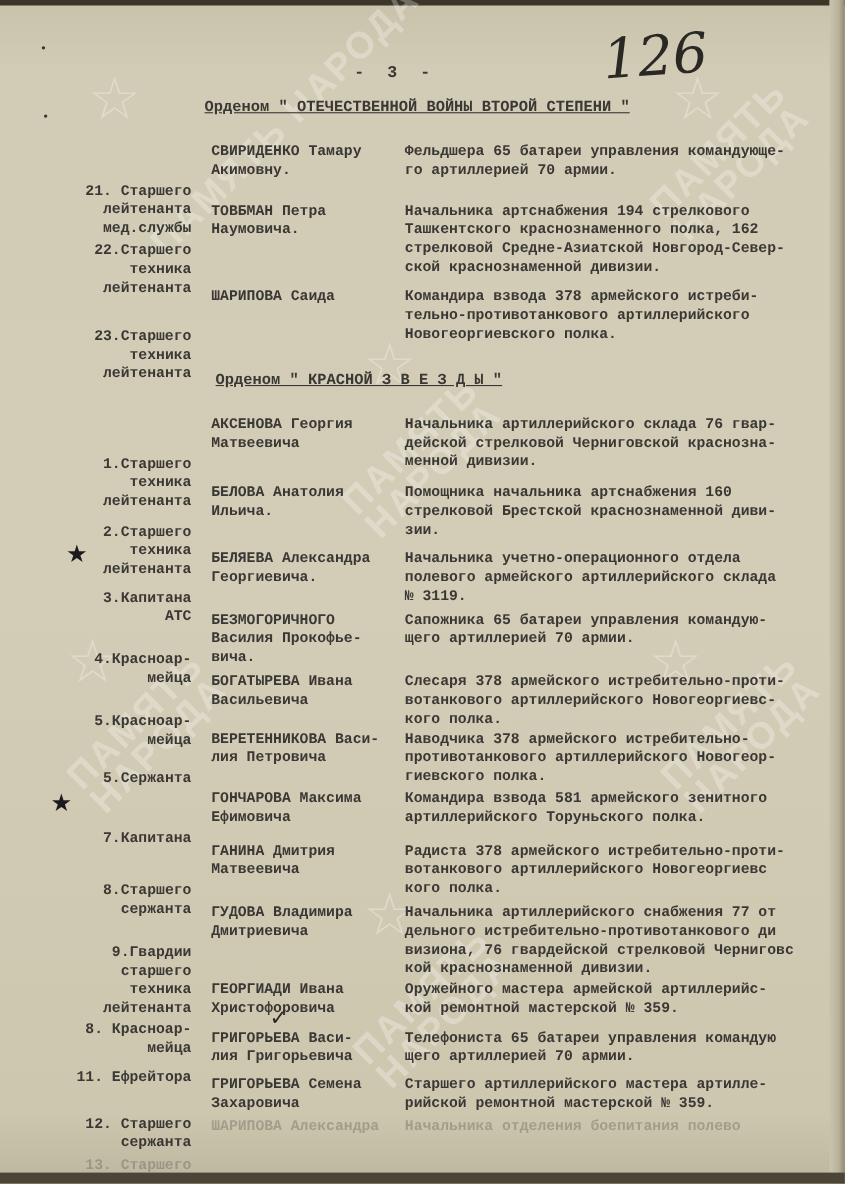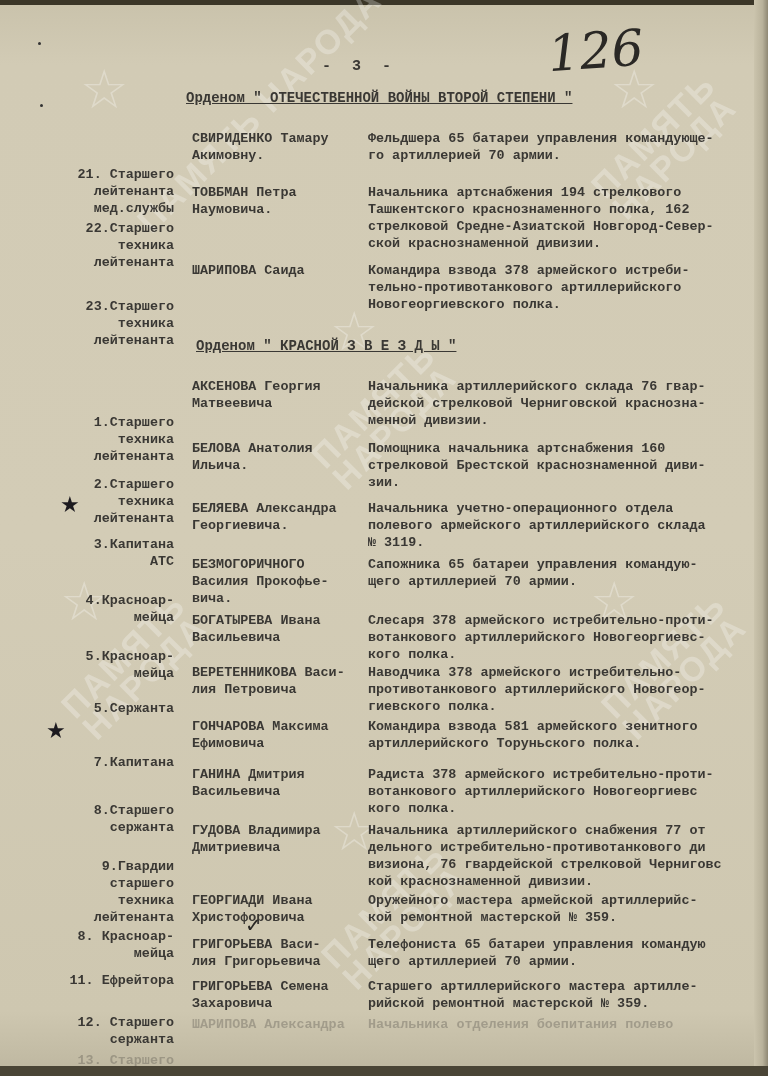--- a/index.html
+++ b/index.html
@@ -161,21 +161,21 @@
     <div class="col-name">ГОНЧАРОВА Максима
   Ефимовича</div>
     <div class="col-desc">Командира взвода 581 армейского зенитного
 артиллерийского Торуньского полка.</div>
   </div>
   <div class="stamp-star" style="left:46px;top:718px;">★</div>
   <div class="entry" style="top:766px;">
     <div class="col-rank">8.Старшего
 сержанта</div>
     <div class="col-name">ГАНИНА Дмитрия
-  Васильевича</div>
+  Матвеевича</div>
     <div class="col-desc">Радиста 378 армейского истребительно-проти-
 вотанкового артиллерийского  Новогеоргиевс
 кого полка.</div>
   </div>
   <div class="entry" style="top:822px;">
     <div class="col-rank">9.Гвардии
 старшего
 техника
 лейтенанта</div>
     <div class="col-name">ГУДОВА Владимира

